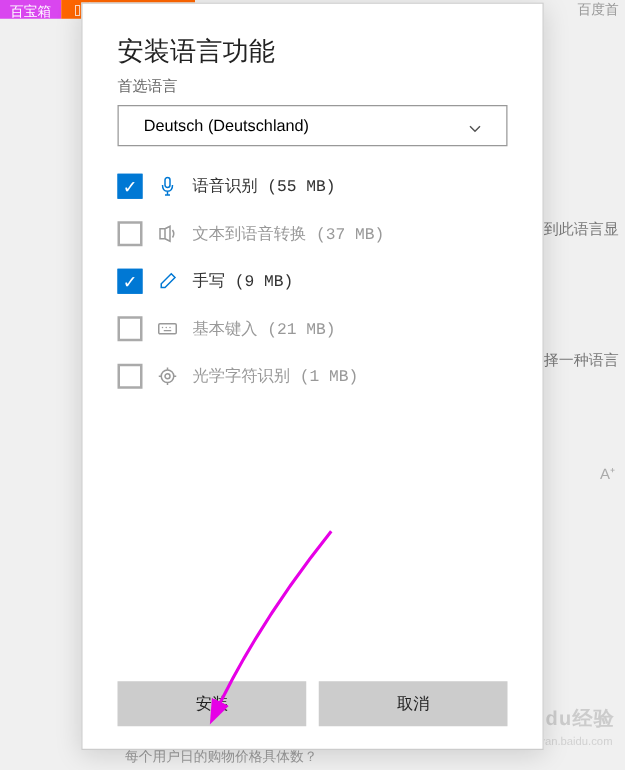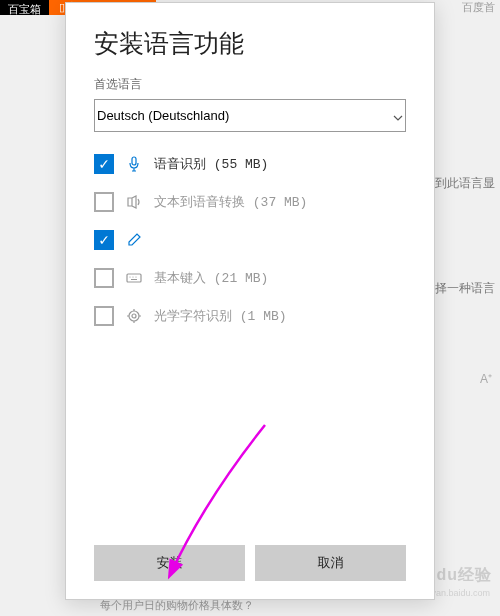--- a/index.html
+++ b/index.html
@@ -1,31 +1,31 @@
 <!DOCTYPE html>
 <html><head>
 <meta charset="utf-8">
 <style>
 * { margin: 0; padding: 0; box-sizing: border-box; font-family: "Microsoft YaHei", "Segoe UI", sans-serif; }
 body { width: 500px; height: 616px; background: #f0f0f0; position: relative; overflow: hidden; }
 .bg-tabs { position: absolute; top: 0; left: 0; display: flex; }
-.tab-green { background: #000000; color: #fff; font-size: 11px; padding: 2px 8px; height: 15px; }
+.tab-green { background: #d946ef; color: #fff; font-size: 11px; padding: 2px 8px; height: 15px; }
 .tab-orange { background: #ff6600; color: #fff; font-size: 11px; padding: 2px 10px; height: 15px; display: flex; align-items: center; gap: 4px; }
 .bg-search { position: absolute; top: 0; right: 5px; font-size: 11px; color: #999; }
 .bg-right { position: absolute; right: 5px; top: 175px; font-size: 12px; color: #777; }
 .bg-right2 { position: absolute; right: 5px; top: 280px; font-size: 12px; color: #777; padding-left: 20px; }
 .bg-icon { position: absolute; right: 8px; top: 370px; font-size: 12px; color: #aaa; }
 .bg-bottom { position: absolute; bottom: 3px; left: 100px; font-size: 11px; color: #999; }
 .watermark { position: absolute; right: 8px; bottom: 30px; font-size: 16px; color: rgba(180,180,180,0.6); font-weight: bold; letter-spacing: 1px; }
 .watermark-sub { position: absolute; right: 10px; bottom: 18px; font-size: 9px; color: rgba(180,180,180,0.5); }
 
 .dialog { position: absolute; top: 2px; left: 65px; width: 370px; height: 598px; background: #fff; border: 1px solid #ccc; box-shadow: 0 4px 20px rgba(0,0,0,0.15); padding: 24px 28px 18px 28px; display: flex; flex-direction: column; }
-.dialog-title { font-size: 25px; color: #222; margin-bottom: 16px; }
+.dialog-title { font-size: 21px; color: #222; margin-bottom: 6px; }
 .label-preferred { font-size: 12px; color: #666; margin-bottom: 6px; }
-.dropdown { border: 1px solid #999; padding: 8px 2px; font-size: 13px; display: flex; justify-content: space-between; align-items: center; cursor: pointer; margin-bottom: 22px; }
+.dropdown { border: 1px solid #999; padding: 8px 20px; font-size: 13px; display: flex; justify-content: space-between; align-items: center; cursor: pointer; margin-bottom: 22px; }
 .chevron { width: 10px; height: 10px; }
 .chevron svg { width: 100%; height: 100%; }
 .label-select { font-size: 12px; color: #666; margin-bottom: 16px; }
 .features { display: flex; flex-direction: column; gap: 18px; }
 .feature-row { display: flex; align-items: center; gap: 12px; cursor: pointer; }
 .checkbox { width: 20px; height: 20px; border: 2px solid #333; display: flex; align-items: center; justify-content: center; flex-shrink: 0; }
 .checkbox.checked { background: #0078d4; border-color: #0078d4; }
 .checkbox.disabled { border-color: #aaa; }
 .check-mark { color: #fff; font-size: 14px; }
 .feat-icon { width: 16px; height: 16px; flex-shrink: 0; }
@@ -89,20 +89,21 @@
           </svg></span>
         <span class="feat-label disabled">文本到语音转换 (37 MB)</span>
       </div>
       <div class="feature-row">
         <div class="checkbox checked">
           <span class="check-mark">✓</span>
         </div>
         <span class="feat-icon"><svg viewBox="0 0 16 16">
             <path d="M3 13 L3 10 L11 2 L14 5 L6 13 Z" fill="none" stroke="#0078d4" stroke-width="1.2"></path>
           </svg></span>
+        <span class="feat-label">手写 (9 MB)</span>
       </div>
       <div class="feature-row">
         <div class="checkbox disabled"></div>
         <span class="feat-icon"><svg viewBox="0 0 16 16">
             <rect x="1" y="4" width="14" height="8" rx="1" fill="none" stroke="#999" stroke-width="1.2"></rect>
             <circle cx="4" cy="7" r="0.6" fill="#999"></circle>
             <circle cx="7" cy="7" r="0.6" fill="#999"></circle>
             <circle cx="10" cy="7" r="0.6" fill="#999"></circle>
             <rect x="5" y="9" width="6" height="1" fill="#999"></rect>
           </svg></span>

